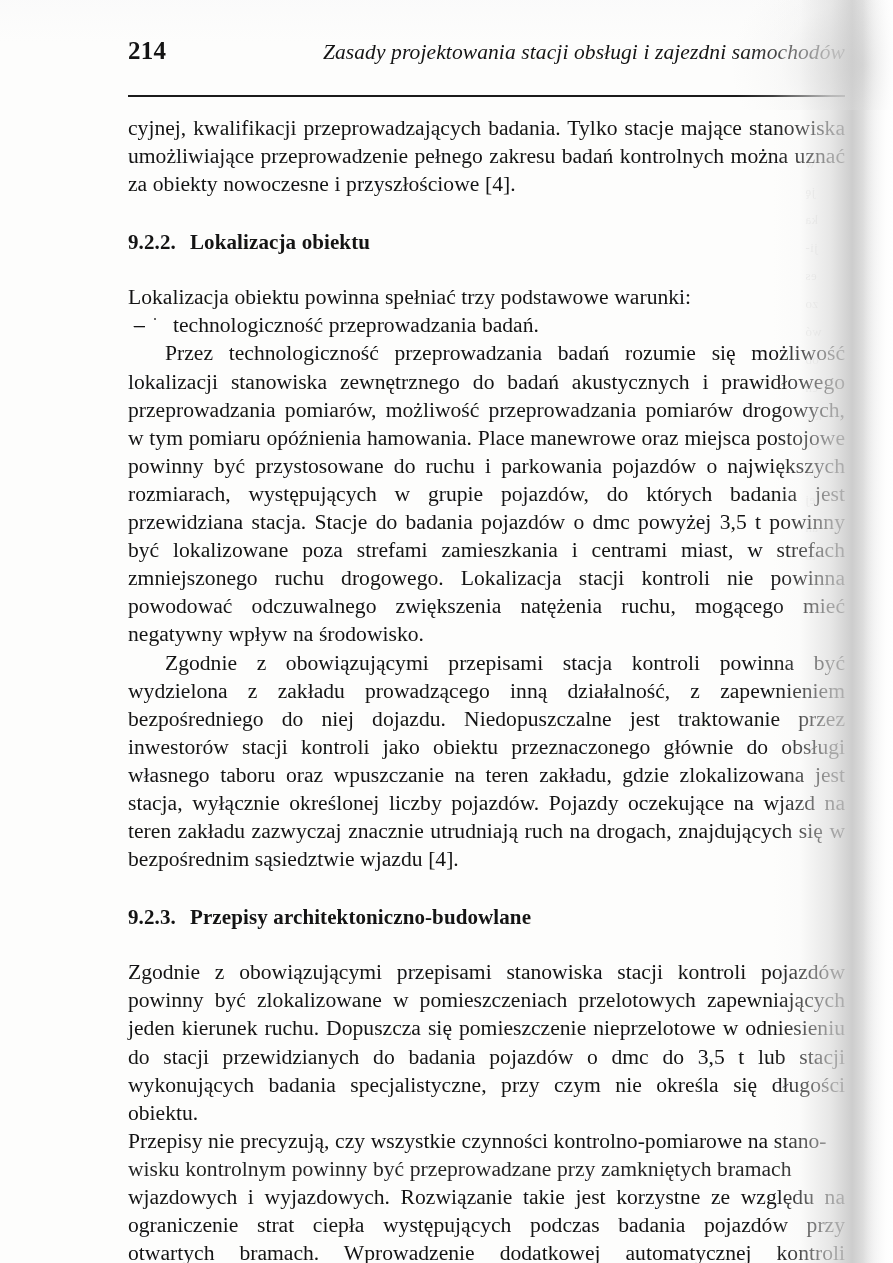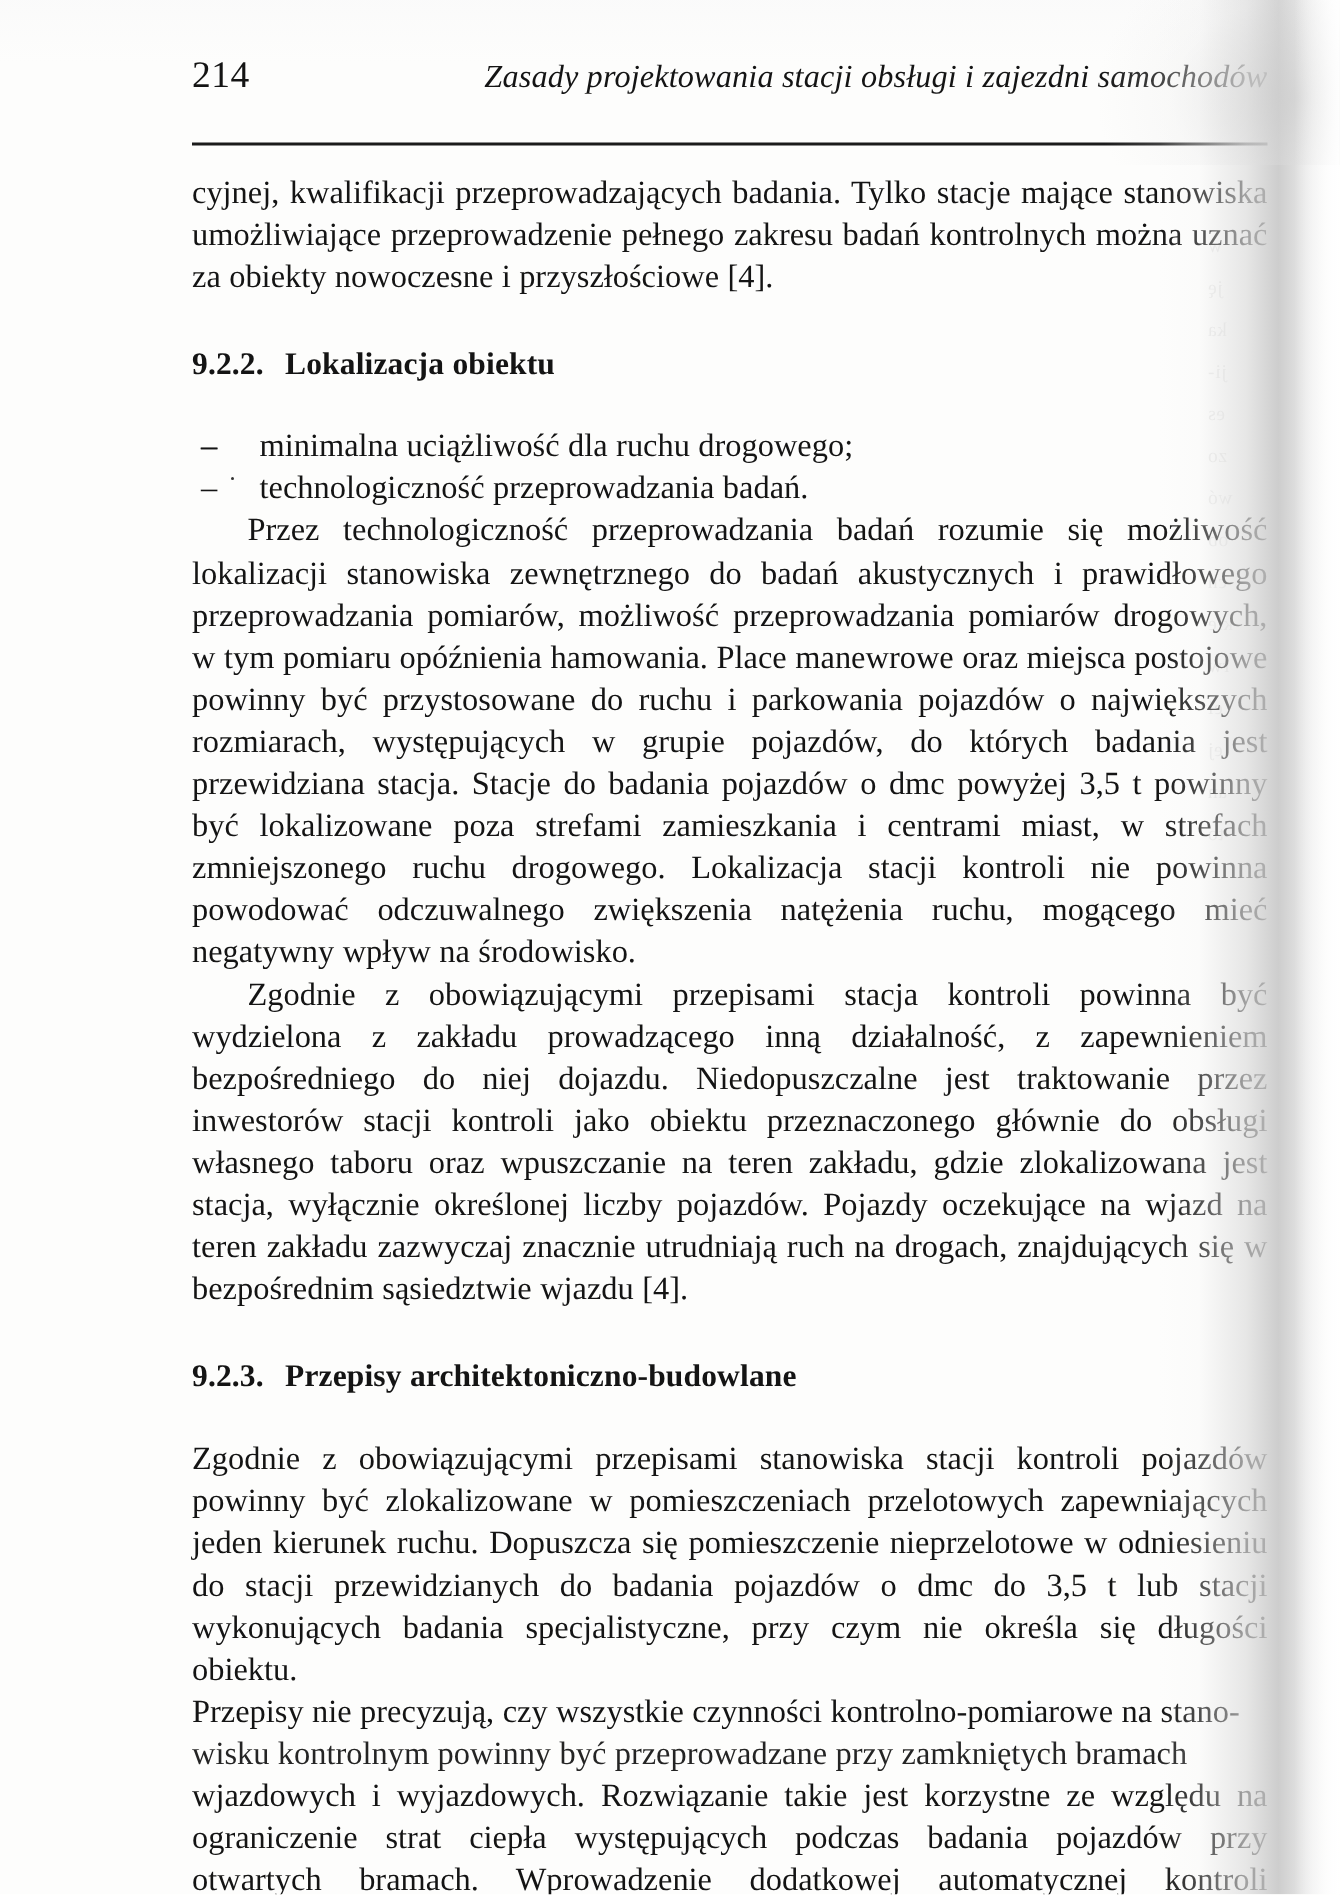--- a/index.html
+++ b/index.html
@@ -100,21 +100,21 @@
   
   .header-row {
     position: relative;
     display: flex;
     align-items: baseline;
     justify-content: space-between;
     height: 50px;
     padding-top: 38px;
   }
   .folio {
-    font-weight: normal;
+    font-weight: bold;
     font-size: 25px;
     letter-spacing: 0.3px;
     line-height: 1;
   }
   .running-head {
     font-style: italic;
     font-size: 21.5px;
     letter-spacing: 0.1px;
     line-height: 1;
     white-space: nowrap;
@@ -229,28 +229,28 @@
       <p class="para">cyjnej, kwalifikacji przeprowadzających badania. Tylko stacje mające stanowiska umożliwiające przeprowadzenie pełnego zakresu badań kontrolnych można uznać za obiekty nowoczesne i przyszłościowe [4].</p>
 
       <div class="spacer-lg"></div>
 
       <h3 class="section-heading">
         <span class="num">9.2.2.</span><span>Lokalizacja obiektu</span>
       </h3>
 
       <div class="spacer-md"></div>
 
+      <p class="para">Lokalizacja obiektu powinna spełniać trzy podstawowe warunki:</p>
 
       <ul class="dash-list">
         <li>
           <span class="dash">–</span>
         </li>
         <li>
           <span class="dash">–</span>
-          <span>minimalna uciążliwość dla ruchu drogowego;</span>
         </li>
         <li>
           <span class="dash">–</span>
           <span class="speck"></span>
           <span>technologiczność przeprowadzania badań.</span>
         </li>
       </ul>
 
       <p class="para indent">Przez technologiczność przeprowadzania badań rozumie się możliwość lokalizacji stanowiska zewnętrznego do badań akustycznych i prawidłowego przeprowadzania pomiarów, możliwość przeprowadzania pomiarów drogowych, w tym pomiaru opóźnienia hamowania. Place manewrowe oraz miejsca postojowe powinny być przystosowane do ruchu i parkowania pojazdów o największych rozmiarach, występujących w grupie pojazdów, do których badania jest przewidziana stacja. Stacje do badania pojazdów o dmc powyżej 3,5 t powinny być lokalizowane poza strefami zamieszkania i centrami miast, w strefach zmniejszonego ruchu drogowego. Lokalizacja stacji kontroli nie powinna powodować odczuwalnego zwiększenia natężenia ruchu, mogącego mieć negatywny wpływ na środowisko.</p>
 

